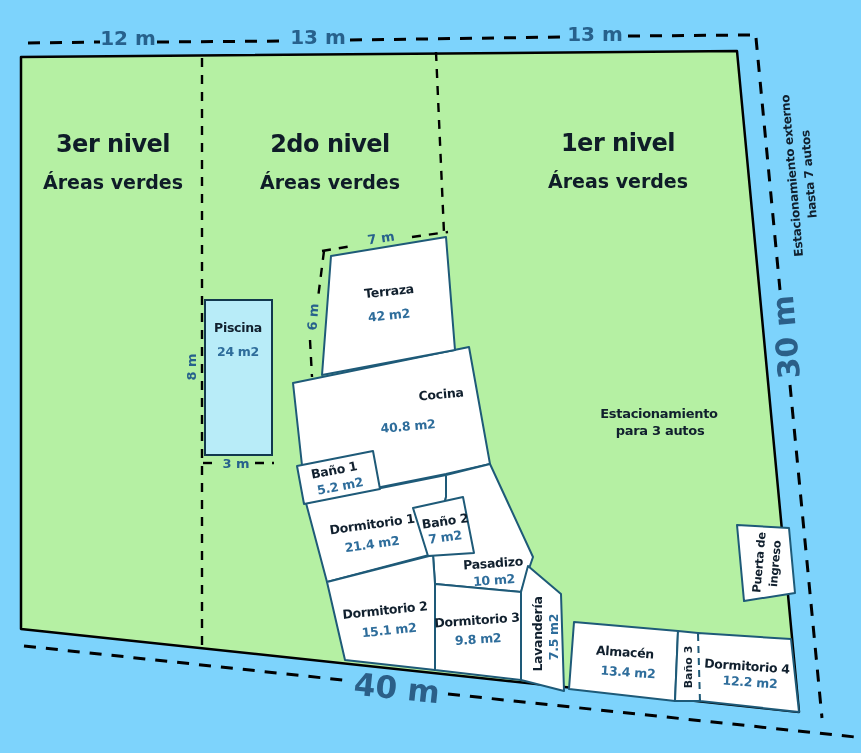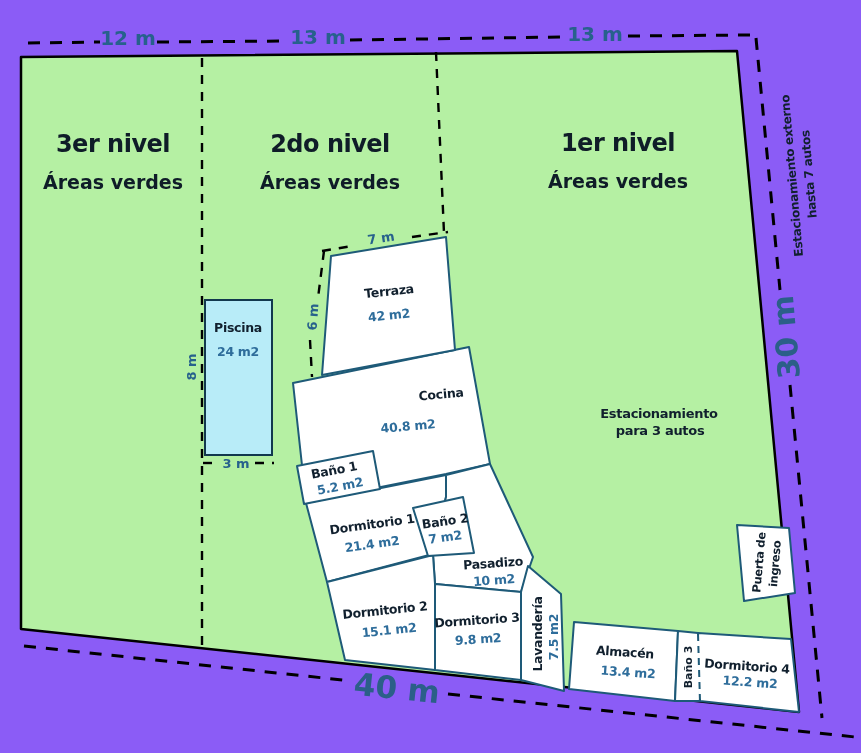--- a/index.html
+++ b/index.html
@@ -1,16 +1,16 @@
 <!DOCTYPE html>
 <html><head>
 <meta charset="utf-8">
 <style>
   html,body{margin:0;padding:0;background:#ffffff;}
-  .stage{position:relative;width:861px;height:753px;background:#8b5cf6;overflow:hidden;}
+  .stage{position:relative;width:861px;height:753px;background:#7dd3fc;overflow:hidden;}
   svg{display:block;}
   .t{font-family:"DejaVu Sans",sans-serif;font-weight:bold;text-anchor:middle;dominant-baseline:central;}
   .lvl-title{font-size:24px;fill:#0f1c28;letter-spacing:-0.5px;}
   .lvl-sub{font-size:19px;fill:#0f1c28;}
   .dim-lg{font-size:20px;fill:#27618c;}
   .dim-xl{font-size:30px;fill:#2b5f88;}
   .dim-sm{font-size:13px;fill:#27618c;}
   .name{font-size:12.5px;fill:#11202e;letter-spacing:-0.3px;}
   .name-sm{font-size:11px;fill:#11202e;}
   .area{font-size:12.5px;fill:#2e6d9b;letter-spacing:-0.3px;}

